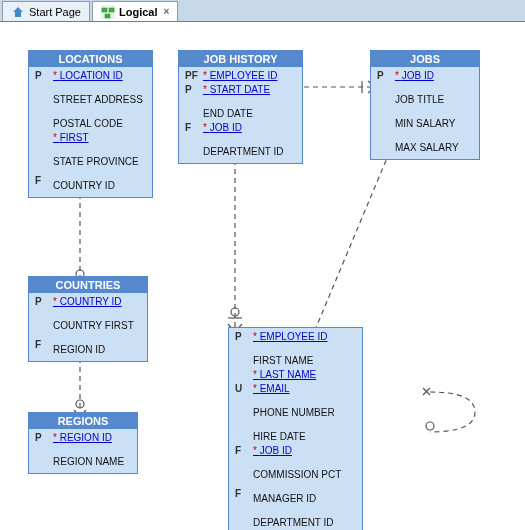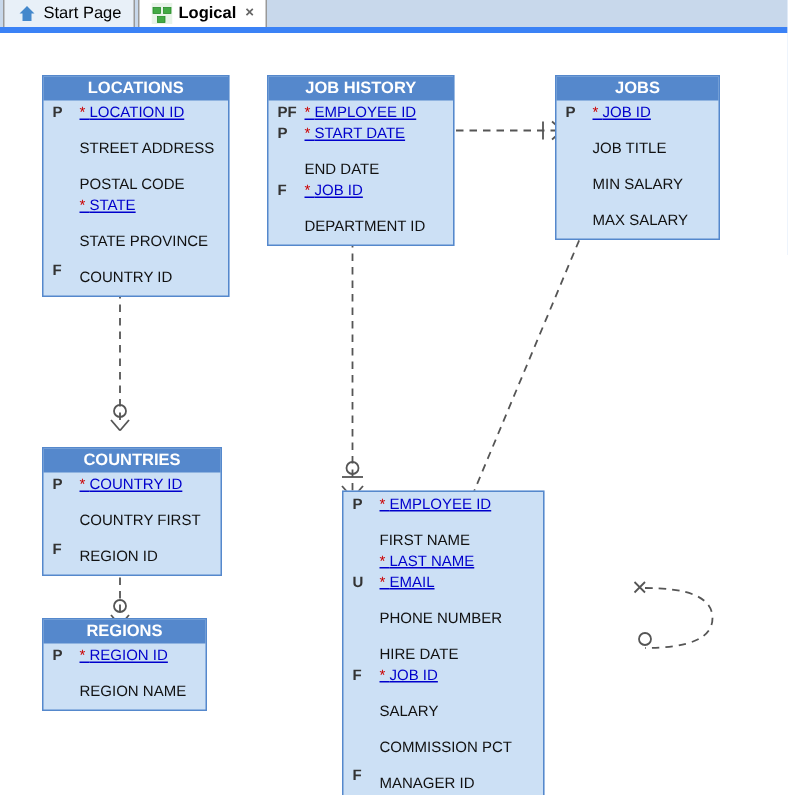--- a/index.html
+++ b/index.html
@@ -9,21 +9,21 @@
       font-size: 11px;
       width: 525px;
       height: 530px;
       overflow: hidden;
     }
 
     
     .tab-bar {
       display: flex;
       background: #c8d8eb;
-      border-bottom: 4px solid #3b82f6;
+      border-bottom: 1px solid #3b82f6;
       height: 22px;
       align-items: flex-end;
       padding-left: 2px;
     }
     .tab {
       display: flex;
       align-items: center;
       padding: 2px 8px;
       height: 20px;
       background: #e8f0f8;
@@ -207,21 +207,21 @@
       <div class="field-row">
         <span class="field-prefix"></span>
         <span class="field-name plain">STREET ADDRESS</span>
       </div>
       <div class="field-row">
         <span class="field-prefix"></span>
         <span class="field-name plain">POSTAL CODE</span>
       </div>
       <div class="field-row">
         <span class="field-prefix"></span>
-        <span class="field-name required">STATE</span>
+        <span class="field-name required">FIRST</span>
       </div>
       <div class="field-row">
         <span class="field-prefix"></span>
         <span class="field-name plain">STATE PROVINCE</span>
       </div>
       <div class="field-row">
         <span class="field-prefix">F</span>
         <span class="field-name plain">COUNTRY ID</span>
       </div>
     </div>
@@ -268,21 +268,21 @@
         <span class="field-prefix"></span>
         <span class="field-name plain">MIN SALARY</span>
       </div>
       <div class="field-row">
         <span class="field-prefix"></span>
         <span class="field-name plain">MAX SALARY</span>
       </div>
     </div>
   </div>
 
-  <div class="entity" style="left:28px; top:276px; width:120px;">
+  <div class="entity" style="left:28px; top:254px; width:120px;">
     <div class="entity-header">COUNTRIES</div>
     <div class="entity-body">
       <div class="field-row">
         <span class="field-prefix">P</span>
         <span class="field-name required">COUNTRY ID</span>
       </div>
       <div class="field-row">
         <span class="field-prefix"></span>
         <span class="field-name plain">COUNTRY FIRST</span>
       </div>
@@ -318,24 +318,20 @@
       <div class="field-row">
         <span class="field-prefix"></span>
         <span class="field-name plain">HIRE DATE</span>
       </div>
       <div class="field-row">
         <span class="field-prefix">F</span>
         <span class="field-name required">JOB ID</span>
       </div>
       <div class="field-row">
         <span class="field-prefix"></span>
-        <span class="field-name plain">SALARY</span>
-      </div>
-      <div class="field-row">
-        <span class="field-prefix"></span>
         <span class="field-name plain">COMMISSION PCT</span>
       </div>
       <div class="field-row">
         <span class="field-prefix">F</span>
         <span class="field-name plain">MANAGER ID</span>
       </div>
       <div class="field-row">
         <span class="field-prefix"></span>
         <span class="field-name plain">DEPARTMENT ID</span>
       </div>

